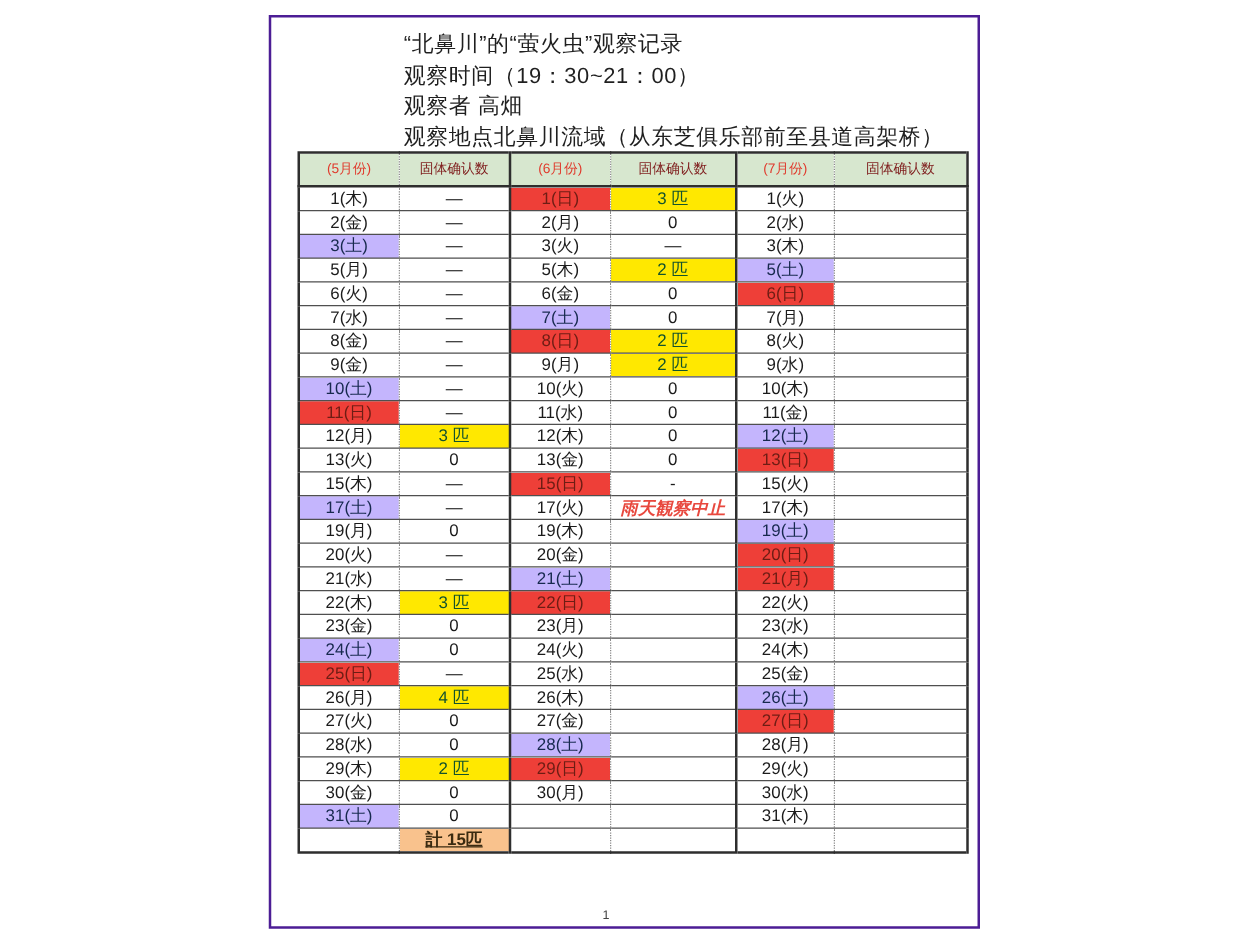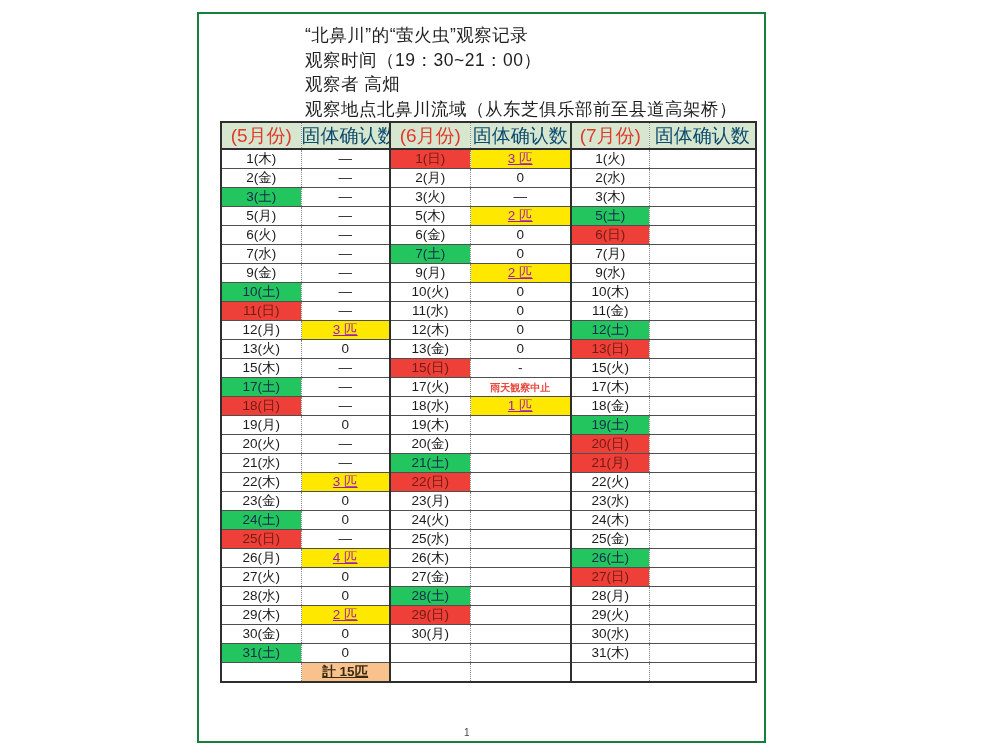--- a/index.html
+++ b/index.html
@@ -2,62 +2,62 @@
 <html><head>
 <meta charset="utf-8">
 <style>
   html,body{margin:0;padding:0;}
   body{
     width:1000px;height:748px;position:relative;background:#ffffff;
     font-family:"Liberation Sans","DejaVu Sans",sans-serif;
     -webkit-font-smoothing:antialiased;
   }
   .page{
-    position:absolute;left:197px;top:12px;width:569px;height:731px;
-    border:2px solid #15803d;background:#ffffff;box-sizing:border-box;
+    position:absolute;left:215px;top:12px;width:569px;height:731px;
+    border:2px solid #4c1d95;background:#ffffff;box-sizing:border-box;
   }
   .title-block{
     position:absolute;left:106px;top:9px;
     font-size:17.5px;line-height:24.6px;color:#1f1f1f;letter-spacing:0.5px;
     white-space:nowrap;
   }
   table.cal{
     position:absolute;left:21px;top:107px;width:535px;
     border-collapse:collapse;table-layout:fixed;
     font-size:13.5px;color:#1b1b1b;
     border:2px solid #2e2e2e;
   }
   .cal th,.cal td{
     padding:0;margin:0;text-align:center;height:18.34px;line-height:18px;
     border-top:1px solid #4f4f4f;border-bottom:1px solid #4f4f4f;
     overflow:hidden;white-space:nowrap;box-sizing:border-box;
   }
   .cal thead th{
     height:26px;line-height:25px;background:#d7e7cf;font-weight:normal;
-    font-size:19px;text-align:center;
+    font-size:11px;text-align:center;
     border-bottom:2px solid #2e2e2e;
   }
   .cal thead th.hm{color:#e03a2c;}
-  .cal thead th.hc{color:#0c4a6e;}
+  .cal thead th.hc{color:#7f1d1d;}
   
   .cal th:nth-child(1),.cal td:nth-child(1),
   .cal th:nth-child(3),.cal td:nth-child(3),
   .cal th:nth-child(5),.cal td:nth-child(5){
     border-left:2px solid #2e2e2e;border-right:1px dotted #8a8a8a;
   }
   .cal th:nth-child(2),.cal td:nth-child(2),
   .cal th:nth-child(4),.cal td:nth-child(4),
   .cal th:nth-child(6),.cal td:nth-child(6){
     border-right:2px solid #2e2e2e;
   }
   td.r{background:#ee3f38;color:#6e1d14;text-align:center;}
-  td.b{background:#22c55e;color:#17294e;}
-  td.y{background:#ffe800;color:#a21caf;text-decoration:underline;}
+  td.b{background:#c4b5fd;color:#17294e;}
+  td.y{background:#ffe800;color:#14532d;}
   td.o{background:#f9c28d;color:#3a2a10;font-weight:bold;text-decoration:underline;}
-  td.note{color:#e8483e;font-size:10px;font-weight:bold;line-height:17px;}
+  td.note{color:#e8483e;font-size:14px;font-weight:bold;line-height:17px;font-style:italic;}
   .page-mark{
     position:absolute;left:265px;top:713px;font-size:10px;color:#444444;
   }
 </style>
 </head>
 <body>
 
 <div class="page">
 
   <div class="title-block">
@@ -129,20 +129,28 @@
         </tr>
         <tr>
           <td>7(水)</td>
           <td>—</td>
           <td class="b">7(土)</td>
           <td>0</td>
           <td>7(月)</td>
           <td></td>
         </tr>
         <tr>
+          <td>8(金)</td>
+          <td>—</td>
+          <td class="r">8(日)</td>
+          <td class="y">2 匹</td>
+          <td>8(火)</td>
+          <td></td>
+        </tr>
+        <tr>
           <td>9(金)</td>
           <td>—</td>
           <td>9(月)</td>
           <td class="y">2 匹</td>
           <td>9(水)</td>
           <td></td>
         </tr>
         <tr>
           <td class="b">10(土)</td>
           <td>—</td>
@@ -185,28 +193,20 @@
         </tr>
         <tr>
           <td class="b">17(土)</td>
           <td>—</td>
           <td>17(火)</td>
           <td class="note">雨天観察中止</td>
           <td>17(木)</td>
           <td></td>
         </tr>
         <tr>
-          <td class="r">18(日)</td>
-          <td>—</td>
-          <td>18(水)</td>
-          <td class="y">1 匹</td>
-          <td>18(金)</td>
-          <td></td>
-        </tr>
-        <tr>
           <td>19(月)</td>
           <td>0</td>
           <td>19(木)</td>
           <td></td>
           <td class="b">19(土)</td>
           <td></td>
         </tr>
         <tr>
           <td>20(火)</td>
           <td>—</td>

